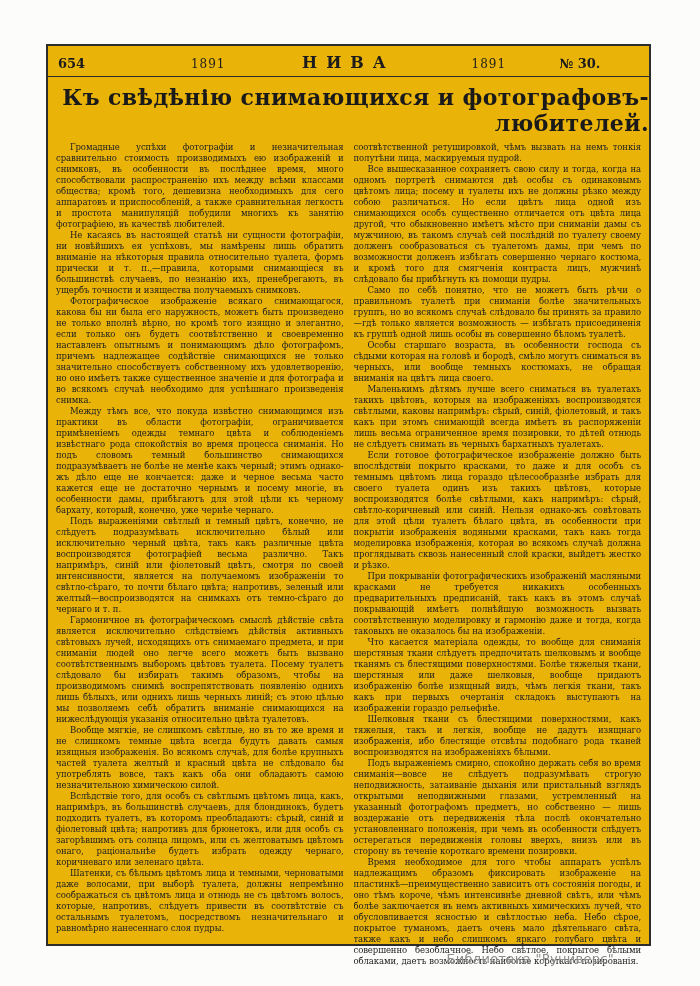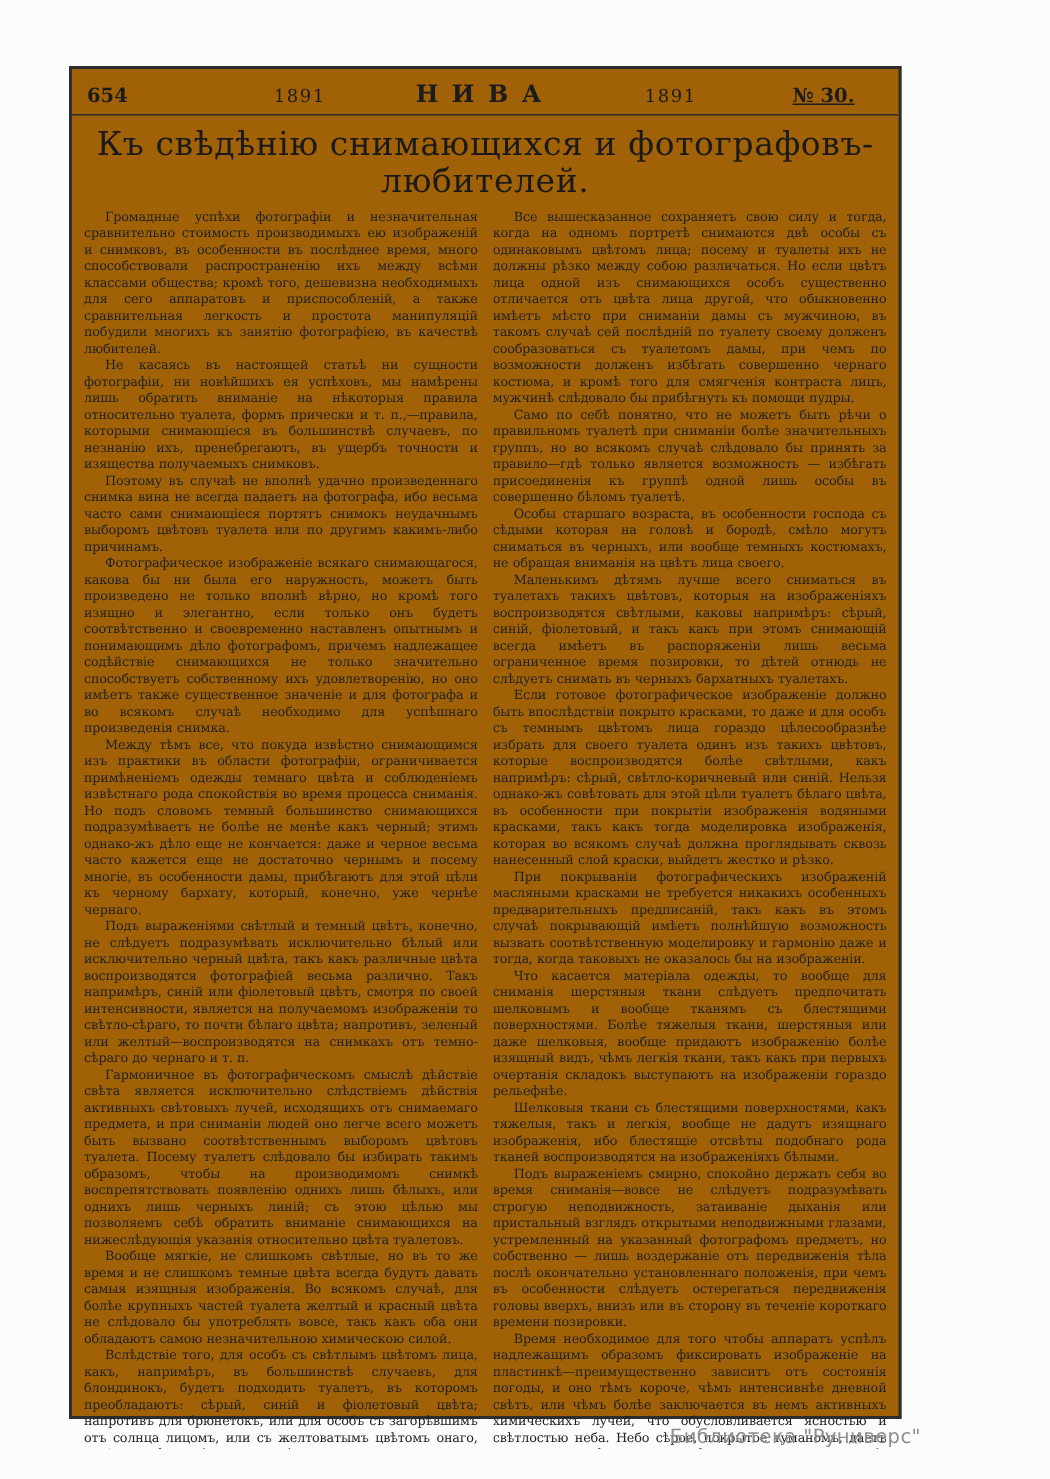--- a/index.html
+++ b/index.html
@@ -7,42 +7,42 @@
     width: 700px; height: 986px;
     background: #fcfcfb;
     position: relative;
     font-family: "DejaVu Serif", "Liberation Serif", serif;
     color: #1c1c1c;
     overflow: hidden;
   }
   .frame {
     position: absolute;
     left: 46px; top: 44px;
-    width: 555px; height: 902px;
+    width: 605px; height: 902px;
     border: 2px solid #2d2d2d;
-    background: #a16207;
+    background: #eab308;
     box-sizing: border-box;
   }
   .header {
     display: grid;
     grid-template-columns: 80px 1fr 1fr 1fr 80px;
     align-items: baseline;
     padding: 7px 10px 4px 10px;
     border-bottom: 1.5px solid #2d2d2d;
     font-size: 12px;
   }
   .header .pageno { text-align: left; font-weight: bold; font-size: 13px; }
   .header .year { text-align: center; letter-spacing: 1px; }
   .header .masthead { text-align: center; font-weight: bold; font-size: 16px; letter-spacing: 9px; }
-  .header .issue { text-align: center; font-weight: bold; font-size: 13px; white-space: nowrap; text-decoration: underline; }
+  .header .issue { text-align: left; font-weight: bold; font-size: 13px; white-space: nowrap; }
   .title {
     margin: 7px 0 4px 0;
-    text-align: center;
+    text-align: right;
     font-size: 22px;
-    font-weight: normal;
+    font-weight: bold;
     letter-spacing: 0.4px;
     color: #1a1a1a;
   }
   .columns {
     display: flex;
     gap: 10px;
     padding: 2px 8px 4px 8px;
     height: 832px;
     box-sizing: border-box;
     justify-content: space-between;
@@ -78,30 +78,30 @@
       <span class="year">1891</span>
       <span class="masthead">НИВА</span>
       <span class="year">1891</span>
       <span class="issue">№ 30.</span>
     </div>
     <h1 class="title">Къ свѣдѣнію снимающихся и фотографовъ-любителей.</h1>
     <div class="columns">
       <div class="col" id="col-left">
           <p>Громадные успѣхи фотографіи и незначительная сравнительно стоимость производимыхъ ею изображеній и снимковъ, въ особенности въ послѣднее время, много способствовали распространенію ихъ между всѣми классами общества; кромѣ того, дешевизна необходимыхъ для сего аппаратовъ и приспособленій, а также сравнительная легкость и простота манипуляцій побудили многихъ къ занятію фотографіею, въ качествѣ любителей.</p>
           <p>Не касаясь въ настоящей статьѣ ни сущности фотографіи, ни новѣйшихъ ея успѣховъ, мы намѣрены лишь обратить вниманіе на нѣкоторыя правила относительно туалета, формъ прически и т. п.,—правила, которыми снимающіеся въ большинствѣ случаевъ, по незнанію ихъ, пренебрегаютъ, въ ущербъ точности и изящества получаемыхъ снимковъ.</p>
-          <p>Поэтому въ случаѣ не вполнѣ удачно произведеннаго снимка вина не всегда падаетъ на фотографа, ибо весьма часто сами снимающіеся портятъ снимокъ неудачнымъ выборомъ цвѣтовъ туалета или по другимъ какимъ-либо причинамъ.</p>
           <p>Фотографическое изображеніе всякаго снимающагося, какова бы ни была его наружность, можетъ быть произведено не только вполнѣ вѣрно, но кромѣ того изящно и элегантно, если только онъ будетъ соотвѣтственно и своевременно наставленъ опытнымъ и понимающимъ дѣло фотографомъ, причемъ надлежащее содѣйствіе снимающихся не только значительно способствуетъ собственному ихъ удовлетворенію, но оно имѣетъ также существенное значеніе и для фотографа и во всякомъ случаѣ необходимо для успѣшнаго произведенія снимка.</p>
           <p>Между тѣмъ все, что покуда извѣстно снимающимся изъ практики въ области фотографіи, ограничивается примѣненіемъ одежды темнаго цвѣта и соблюденіемъ извѣстнаго рода спокойствія во время процесса сниманія. Но подъ словомъ темный большинство снимающихся подразумѣваетъ не болѣе не менѣе какъ черный; этимъ однако-жъ дѣло еще не кончается: даже и черное весьма часто кажется еще не достаточно чернымъ и посему многіе, въ особенности дамы, прибѣгаютъ для этой цѣли къ черному бархату, который, конечно, уже чернѣе чернаго.</p>
           <p>Подъ выраженіями свѣтлый и темный цвѣтъ, конечно, не слѣдуетъ подразумѣвать исключительно бѣлый или исключительно черный цвѣта, такъ какъ различные цвѣта воспроизводятся фотографіей весьма различно. Такъ напримѣръ, синій или фіолетовый цвѣтъ, смотря по своей интенсивности, является на получаемомъ изображеніи то свѣтло-сѣраго, то почти бѣлаго цвѣта; напротивъ, зеленый или желтый—воспроизводятся на снимкахъ отъ темно-сѣраго до чернаго и т. п.</p>
           <p>Гармоничное въ фотографическомъ смыслѣ дѣйствіе свѣта является исключительно слѣдствіемъ дѣйствія активныхъ свѣтовыхъ лучей, исходящихъ отъ снимаемаго предмета, и при сниманіи людей оно легче всего можетъ быть вызвано соотвѣтственнымъ выборомъ цвѣтовъ туалета. Посему туалетъ слѣдовало бы избирать такимъ образомъ, чтобы на производимомъ снимкѣ воспрепятствовать появленію однихъ лишь бѣлыхъ, или однихъ лишь черныхъ линій; съ этою цѣлью мы позволяемъ себѣ обратить вниманіе снимающихся на нижеслѣдующія указанія относительно цвѣта туалетовъ.</p>
           <p>Вообще мягкіе, не слишкомъ свѣтлые, но въ то же время и не слишкомъ темные цвѣта всегда будутъ давать самыя изящныя изображенія. Во всякомъ случаѣ, для болѣе крупныхъ частей туалета желтый и красный цвѣта не слѣдовало бы употреблять вовсе, такъ какъ оба они обладаютъ самою незначительною химическою силой.</p>
           <p>Вслѣдствіе того, для особъ съ свѣтлымъ цвѣтомъ лица, какъ, напримѣръ, въ большинствѣ случаевъ, для блондинокъ, будетъ подходить туалетъ, въ которомъ преобладаютъ: сѣрый, синій и фіолетовый цвѣта; напротивъ для брюнетокъ, или для особъ съ загорѣвшимъ отъ солнца лицомъ, или съ желтоватымъ цвѣтомъ онаго, раціональнѣе будетъ избрать одежду чернаго, коричневаго или зеленаго цвѣта.</p>
           <p>Шатенки, съ бѣлымъ цвѣтомъ лица и темными, черноватыми даже волосами, при выборѣ туалета, должны непремѣнно соображаться съ цвѣтомъ лица и отнюдь не съ цвѣтомъ волосъ, которые, напротивъ, слѣдуетъ привести въ соотвѣтствіе съ остальнымъ туалетомъ, посредствомъ незначительнаго и равномѣрно нанесеннаго слоя пудры.</p>
         </div>
       <div class="col" id="col-right">
+          <p class="no-indent">соотвѣтственной ретушировкой, чѣмъ вызвать на немъ тонкія полутѣни лица, маскируемыя пудрой.</p>
           <p>Все вышесказанное сохраняетъ свою силу и тогда, когда на одномъ портретѣ снимаются двѣ особы съ одинаковымъ цвѣтомъ лица; посему и туалеты ихъ не должны рѣзко между собою различаться. Но если цвѣтъ лица одной изъ снимающихся особъ существенно отличается отъ цвѣта лица другой, что обыкновенно имѣетъ мѣсто при сниманіи дамы съ мужчиною, въ такомъ случаѣ сей послѣдній по туалету своему долженъ сообразоваться съ туалетомъ дамы, при чемъ по возможности долженъ избѣгать совершенно чернаго костюма, и кромѣ того для смягченія контраста лицъ, мужчинѣ слѣдовало бы прибѣгнуть къ помощи пудры.</p>
           <p>Само по себѣ понятно, что не можетъ быть рѣчи о правильномъ туалетѣ при сниманіи болѣе значительныхъ группъ, но во всякомъ случаѣ слѣдовало бы принять за правило—гдѣ только является возможность — избѣгать присоединенія къ группѣ одной лишь особы въ совершенно бѣломъ туалетѣ.</p>
           <p>Особы старшаго возраста, въ особенности господа съ сѣдыми которая на головѣ и бородѣ, смѣло могутъ сниматься въ черныхъ, или вообще темныхъ костюмахъ, не обращая вниманія на цвѣтъ лица своего.</p>
           <p>Маленькимъ дѣтямъ лучше всего сниматься въ туалетахъ такихъ цвѣтовъ, которыя на изображеніяхъ воспроизводятся свѣтлыми, каковы напримѣръ: сѣрый, синій, фіолетовый, и такъ какъ при этомъ снимающій всегда имѣетъ въ распоряженіи лишь весьма ограниченное время позировки, то дѣтей отнюдь не слѣдуетъ снимать въ черныхъ бархатныхъ туалетахъ.</p>
           <p>Если готовое фотографическое изображеніе должно быть впослѣдствіи покрыто красками, то даже и для особъ съ темнымъ цвѣтомъ лица гораздо цѣлесообразнѣе избрать для своего туалета одинъ изъ такихъ цвѣтовъ, которые воспроизводятся болѣе свѣтлыми, какъ напримѣръ: сѣрый, свѣтло-коричневый или синій. Нельзя однако-жъ совѣтовать для этой цѣли туалетъ бѣлаго цвѣта, въ особенности при покрытіи изображенія водяными красками, такъ какъ тогда моделировка изображенія, которая во всякомъ случаѣ должна проглядывать сквозь нанесенный слой краски, выйдетъ жестко и рѣзко.</p>
           <p>При покрываніи фотографическихъ изображеній масляными красками не требуется никакихъ особенныхъ предварительныхъ предписаній, такъ какъ въ этомъ случаѣ покрывающій имѣетъ полнѣйшую возможность вызвать соотвѣтственную моделировку и гармонію даже и тогда, когда таковыхъ не оказалось бы на изображеніи.</p>
           <p>Что касается матеріала одежды, то вообще для сниманія шерстяныя ткани слѣдуетъ предпочитать шелковымъ и вообще тканямъ съ блестящими поверхностями. Болѣе тяжелыя ткани, шерстяныя или даже шелковыя, вообще придаютъ изображенію болѣе изящный видъ, чѣмъ легкія ткани, такъ какъ при первыхъ очертанія складокъ выступаютъ на изображеніи гораздо рельефнѣе.</p>
           <p>Шелковыя ткани съ блестящими поверхностями, какъ тяжелыя, такъ и легкія, вообще не дадутъ изящнаго изображенія, ибо блестящіе отсвѣты подобнаго рода тканей воспроизводятся на изображеніяхъ бѣлыми.</p>
           <p>Подъ выраженіемъ смирно, спокойно держать себя во время сниманія—вовсе не слѣдуетъ подразумѣвать строгую неподвижность, затаиваніе дыханія или пристальный взглядъ открытыми неподвижными глазами, устремленный на указанный фотографомъ предметъ, но собственно — лишь воздержаніе отъ передвиженія тѣла послѣ окончательно установленнаго положенія, при чемъ въ особенности слѣдуетъ остерегаться передвиженія головы вверхъ, внизъ или въ сторону въ теченіе короткаго времени позировки.</p>
           <p>Время необходимое для того чтобы аппаратъ успѣлъ надлежащимъ образомъ фиксировать изображеніе на пластинкѣ—преимущественно зависитъ отъ состоянія погоды, и оно тѣмъ короче, чѣмъ интенсивнѣе дневной свѣтъ, или чѣмъ болѣе заключается въ немъ активныхъ химическихъ лучей, что обусловливается ясностью и свѣтлостью неба. Небо сѣрое, покрытое туманомъ, даетъ очень мало дѣятельнаго свѣта, также какъ и небо слишкомъ яркаго голубаго цвѣта и совершенно безоблачное. Небо свѣтлое, покрытое бѣлыми облаками, даетъ возможность наиболѣе короткаго позированія.</p>

